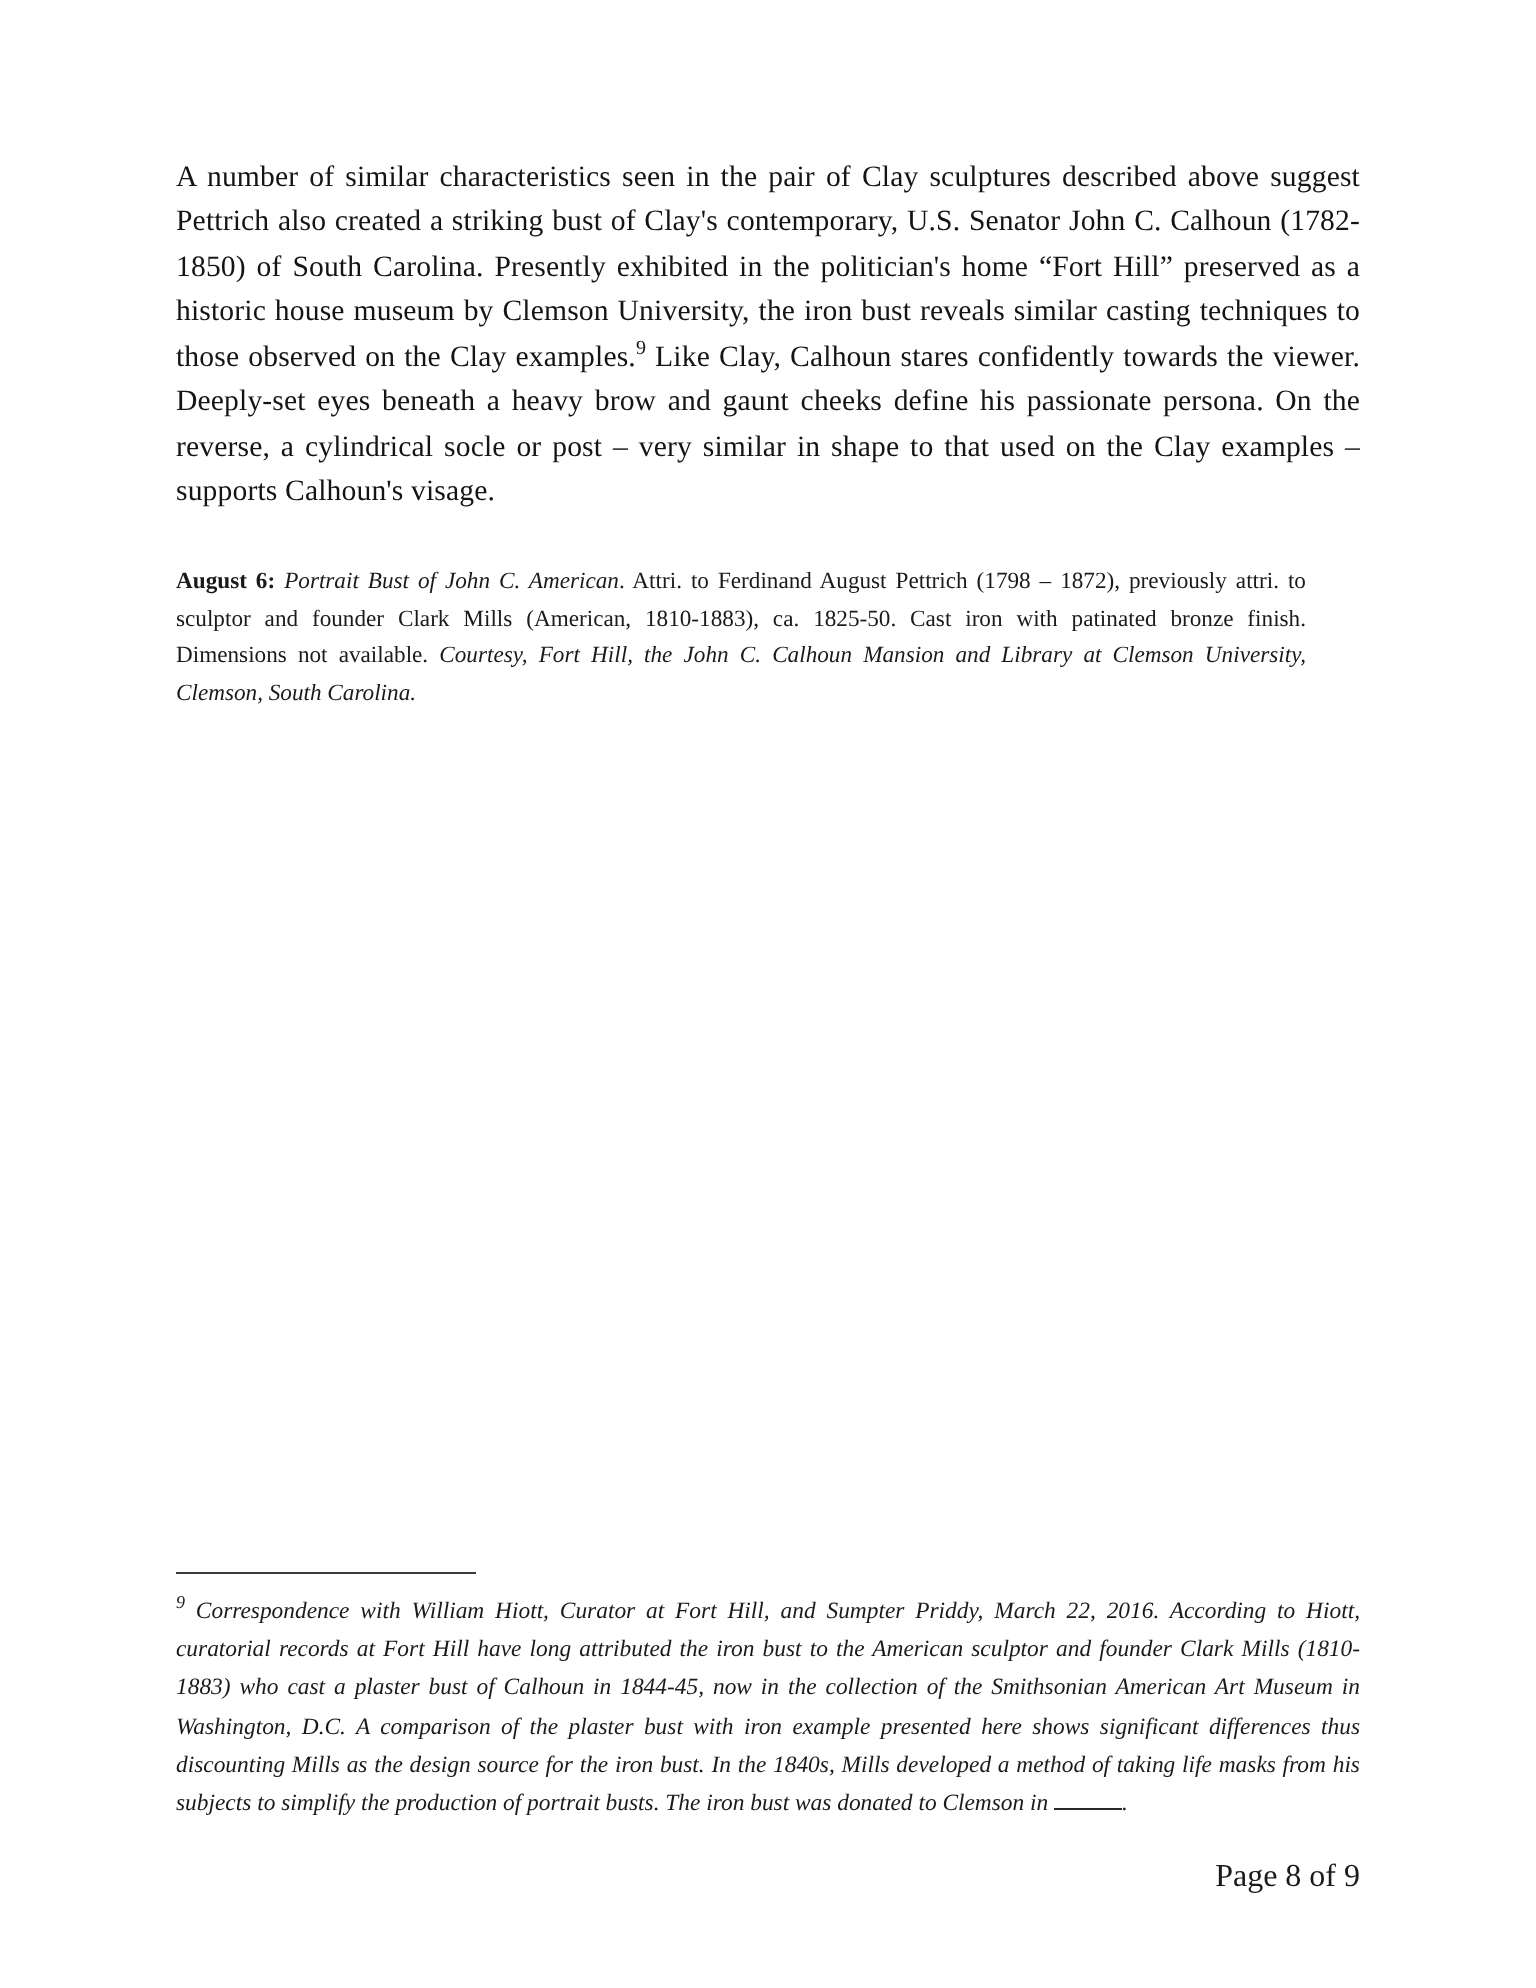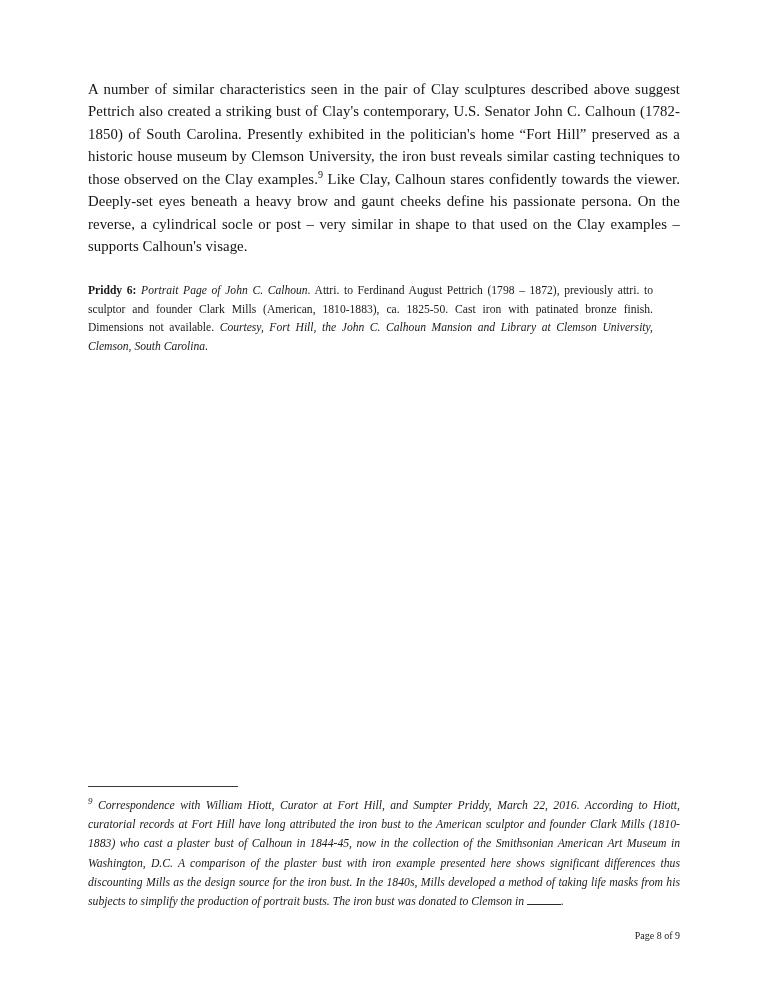--- a/index.html
+++ b/index.html
@@ -79,21 +79,21 @@
   .footnote-text sup {
     font-size: 9px;
     vertical-align: super;
     line-height: 0;
   }
   .page-number {
     position: absolute;
     right: 88px;
     top: 930px;
     font-family: "Liberation Serif", serif;
-    font-size: 10px;
+    font-size: 16px;
     color: #1a1a1a;
   }
   .blank-underline {
     display: inline-block;
     border-bottom: 1px solid #2a2a2a;
     width: 34px;
     height: 0.85em;
     vertical-align: baseline;
   }
 </style>
@@ -102,22 +102,22 @@
 
 <div class="page">
 
   <div class="body-text">
     <p>
       <span>A number of similar characteristics seen in the pair of Clay sculptures described above suggest Pettrich also created a striking bust of Clay's contemporary, U.S. Senator John C. Calhoun (1782-1850) of South Carolina. Presently exhibited in the politician's home “Fort Hill” preserved as a historic house museum by Clemson University, the iron bust reveals similar casting techniques to those observed on the Clay examples.</span><sup class="fn">9</sup><span> Like Clay, Calhoun stares confidently towards the viewer. Deeply-set eyes beneath a heavy brow and gaunt cheeks define his passionate persona. On the reverse, a cylindrical socle or post – very similar in shape to that used on the Clay examples – supports Calhoun's visage.</span>
     </p>
   </div>
 
   <div class="figure-caption">
-    <b>Priddy 6:</b>
-    <i>Portrait Page of John C. Calhoun</i><span>. Attri. to Ferdinand August Pettrich (1798 – 1872), previously attri. to sculptor and founder Clark Mills (American, 1810-1883), ca. 1825-50. Cast iron with patinated bronze finish. Dimensions not available. </span><i>Courtesy, Fort Hill, the John C. Calhoun Mansion and Library at Clemson University, Clemson, South Carolina.</i>
+    <b>August 6:</b>
+    <i>Portrait Bust of John C. American</i><span>. Attri. to Ferdinand August Pettrich (1798 – 1872), previously attri. to sculptor and founder Clark Mills (American, 1810-1883), ca. 1825-50. Cast iron with patinated bronze finish. Dimensions not available. </span><i>Courtesy, Fort Hill, the John C. Calhoun Mansion and Library at Clemson University, Clemson, South Carolina.</i>
   </div>
 
   <div class="spacer-block"></div>
 
   <div class="footnote-area">
     <div class="footnote-rule"></div>
     <div class="footnote-text">
       <sup>9</sup><span> Correspondence with William Hiott, Curator at Fort Hill, and Sumpter Priddy, March 22, 2016. According to Hiott, curatorial records at Fort Hill have long attributed the iron bust to the American sculptor and founder Clark Mills (1810-1883) who cast a plaster bust of Calhoun in 1844-45, now in the collection of the Smithsonian American Art Museum in Washington, D.C. A comparison of the plaster bust with iron example presented here shows significant differences thus discounting Mills as the design source for the iron bust. In the 1840s, Mills developed a method of taking life masks from his subjects to simplify the production of portrait busts. The iron bust was donated to Clemson in </span><span class="blank-underline"></span><span>.</span>
     </div>
   </div>

